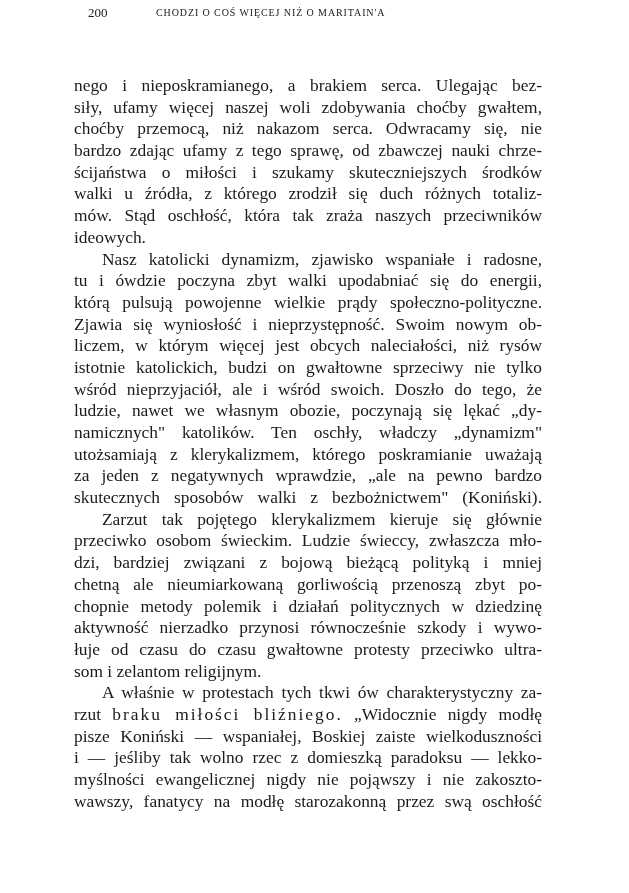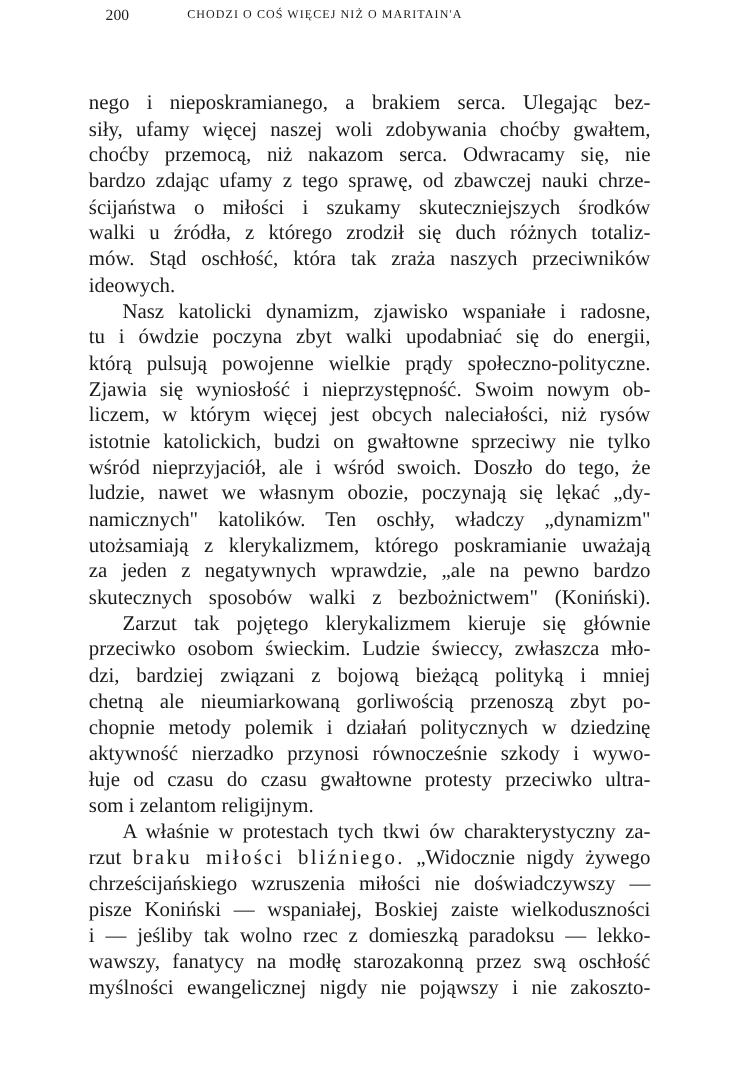--- a/index.html
+++ b/index.html
@@ -110,20 +110,19 @@
     <span class="line">dzi, bardziej związani z bojową bieżącą polityką i mniej</span>
     <span class="line">chetną ale nieumiarkowaną gorliwością przenoszą zbyt po-</span>
     <span class="line">chopnie metody polemik i działań politycznych w dziedzinę</span>
     <span class="line">aktywność nierzadko przynosi równocześnie szkody i wywo-</span>
     <span class="line">łuje od czasu do czasu gwałtowne protesty przeciwko ultra-</span>
     <span class="line last">som i zelantom religijnym.</span>
   </div>
 
   <div>
     <span class="line indent">A właśnie w protestach tych tkwi ów charakterystyczny za-</span>
-    <span class="line"><span>rzut </span><span class="spaced">braku miłości bliźniego.</span><span> „Widocznie nigdy żywego</span></span>
-    <span class="line">chrześcijańskiego wzruszenia miłości nie doświadczywszy —</span>
+    <span class="line"><span>rzut </span><span class="spaced">braku miłości bliźniego.</span><span> „Widocznie nigdy modłę</span></span>
     <span class="line">pisze Koniński — wspaniałej, Boskiej zaiste wielkoduszności</span>
     <span class="line">i — jeśliby tak wolno rzec z domieszką paradoksu — lekko-</span>
+    <span class="line">myślności ewangelicznej nigdy nie pojąwszy i nie zakoszto-</span>
     <span class="line">wawszy, fanatycy na modłę starozakonną przez swą oschłość</span>
-    <span class="line">myślności ewangelicznej nigdy nie pojąwszy i nie zakoszto-</span>
   </div>
 </div>
 
 </body></html>

